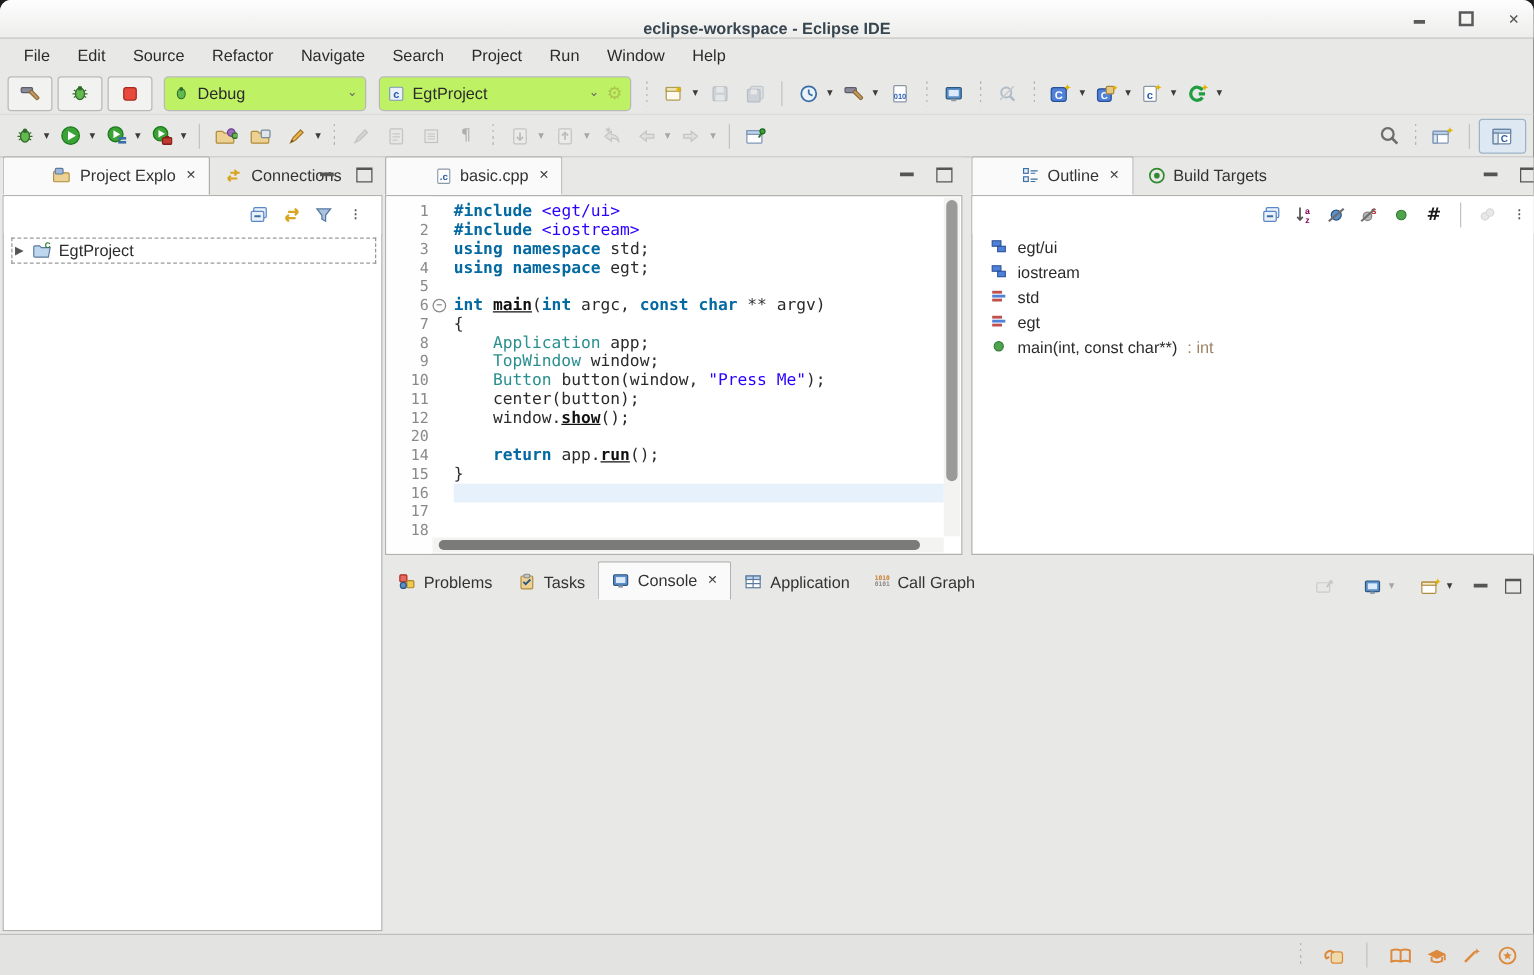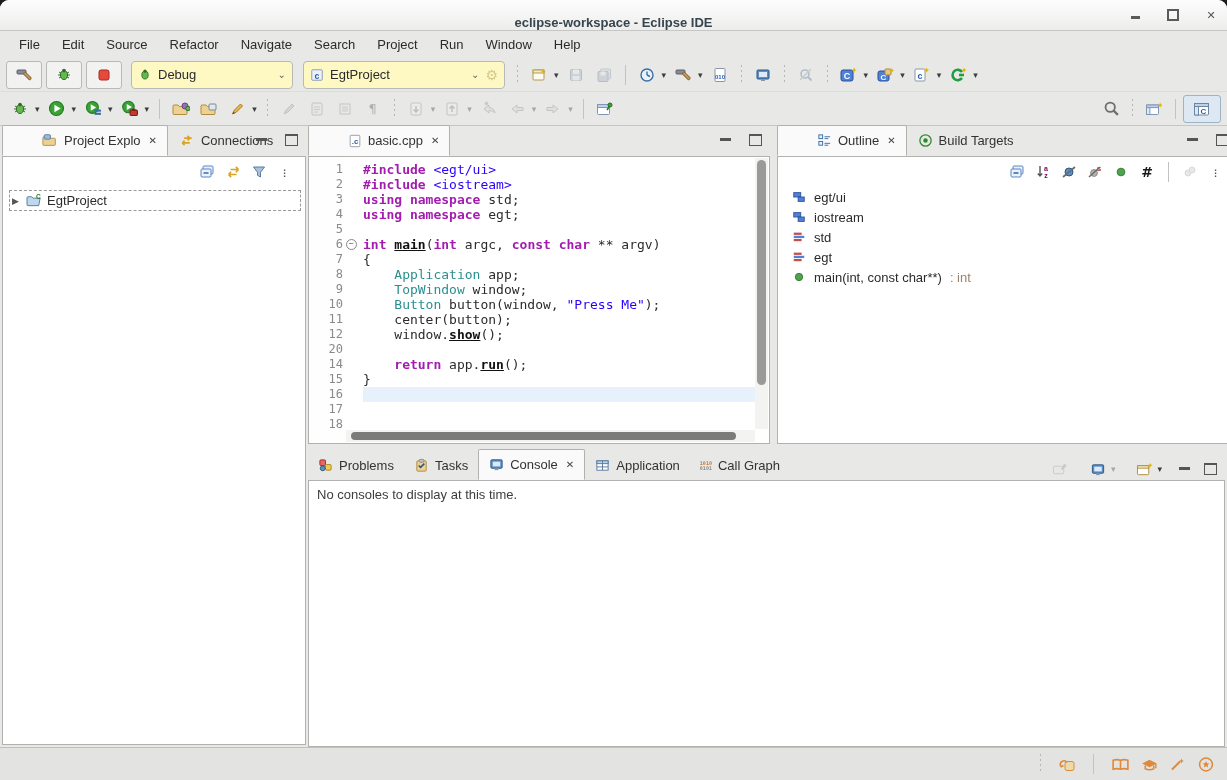--- a/index.html
+++ b/index.html
@@ -20,21 +20,21 @@
   
   .tbrow{position:absolute;left:0;width:100%;display:flex;align-items:center;padding:0 6px;box-sizing:border-box;}
   #tb1{top:58px;height:34px;border-bottom:1px solid #dcdcdb;}
   #tb2{top:92px;height:34px;border-bottom:1px solid #c6c6c5;}
   .tbtn{display:flex;align-items:center;justify-content:center;height:26px;min-width:24px;padding:0 2px;border-radius:3px;}
   .tbtn.boxed{border:1px solid #b9b9b8;background:#f2f2f1;width:30px;margin-right:4px;}
   .caret{font-size:9px;color:#3c3c3c;margin:0 3px 0 1px;}
   .sep{width:1px;height:20px;background:#c3c3c2;margin:0 7px;}
   .dsep{width:1px;height:20px;margin:0 7px;background:repeating-linear-gradient(#b5b5b4 0 2px,transparent 2px 5px);}
   .grayed{opacity:.38;}
-  .combo{display:flex;align-items:center;height:26px;background:#fef9c3;border:1px solid #b8b8b7;border-radius:4px;padding:0 6px;margin:0 5px;text-align:center;}
+  .combo{display:flex;align-items:center;height:26px;background:#bef264;border:1px solid #b8b8b7;border-radius:4px;padding:0 6px;margin:0 5px;text-align:center;}
   .combo .lbl{margin:0 8px 0 6px;}
   .combo .chev{font-size:10px;color:#666;margin-left:auto;}
   .glyph{font-family:"DejaVu Sans",sans-serif;}
   .right-cluster{margin-left:auto;display:flex;align-items:center;}
   .pressed{border:1px solid #9db3c6;background:#dde8f2;border-radius:3px;}
   
   .stack{position:absolute;background:#e8e8e7;}
   .stack .tabs{height:30px;display:flex;align-items:flex-end;position:relative;}
   .vtab{display:flex;align-items:center;gap:6px;height:29px;padding:0 10px;border:1px solid transparent;color:#333;}
   .vtab.active{background:#fafafa;border:1px solid #b1b1b0;border-bottom:1px solid #fafafa;border-radius:2px 2px 0 0;padding-left:39px;}
@@ -52,21 +52,21 @@
   
   #editor-body{top:30px;display:flex;overflow:hidden;}
   .gutter{width:36px;padding-top:5px;text-align:right;color:#8a8a8a;
           font-family:"DejaVu Sans Mono","Liberation Mono",monospace;font-size:12px;line-height:15px;background:#fefefe;}
   .gutter .gl{height:15px;position:relative;padding-right:2px;}
   .fold{position:absolute;right:-12px;top:2px;width:9px;height:9px;border:1px solid #888;border-radius:50%;
         font-size:8px;line-height:8px;color:#555;text-align:center;background:#fff;}
   .code{flex:1;padding:5px 0 0 18px;font-family:"DejaVu Sans Mono","Liberation Mono",monospace;font-size:13px;line-height:15px;white-space:pre;position:relative;}
   .cl{height:15px;}
   .cl.cur{background:#e6f1fb;margin-right:14px;}
-  .kw{color:#a21caf;font-weight:bold;}
+  .kw{color:#0369a1;font-weight:bold;}
   .str{color:#2a00ff;}
   .cls{color:#2a8f8f;}
   .fn{font-weight:bold;color:#111;text-decoration:underline;}
   .vscroll{position:absolute;right:1px;top:1px;bottom:14px;width:13px;background:#f3f3f2;}
   .vthumb{position:absolute;left:2px;top:2px;width:9px;height:225px;background:#9a9a99;border-radius:5px;}
   .hscroll{position:absolute;left:37px;right:14px;bottom:1px;height:12px;background:#f3f3f2;}
   .hthumb{position:absolute;left:5px;top:2px;width:385px;height:8px;background:#7b7b7a;border-radius:4px;}
   
   .outline-item{display:flex;align-items:center;gap:8px;height:20px;padding-left:14px;}
   .ol-suffix{color:#9b8465;}
@@ -671,23 +671,20 @@
                 <rect x="1.5" y="4" width="12" height="2.6" fill="#f5e9c0" stroke="#b08c3e"></rect>
                 <text x="15" y="6.5" font-size="8" fill="#e2b400" text-anchor="middle">✦</text>
               </svg>
           </span>
           <span class="caret glyph">▾</span>
         </span>
         <span class="mm-min"></span>
         <span class="mm-max"></span>
       </div>
     </div>
-    <div class="panel-body" style="top:30px;">
-      <div class="console-msg">No consoles to display at this time.</div>
-    </div>
   </div>
 
   <div class="statusbar">
     <div class="status-icons">
       <span class="dsep"></span>
       <span class="ico">
         <svg width="18" height="17" viewBox="0 0 18 16">
             <rect x="7" y="5" width="9" height="9" rx="2" fill="#eed9a8" stroke="#dd8a3c"></rect>
             <path d="M3 10 q-2 -3 1 -5 q3 -2 5 1" fill="none" stroke="#dd8a3c" stroke-width="1.6"></path>
             <path d="M2.5 10.5 l3 -1.5" stroke="#dd8a3c" stroke-width="1.6"></path>

